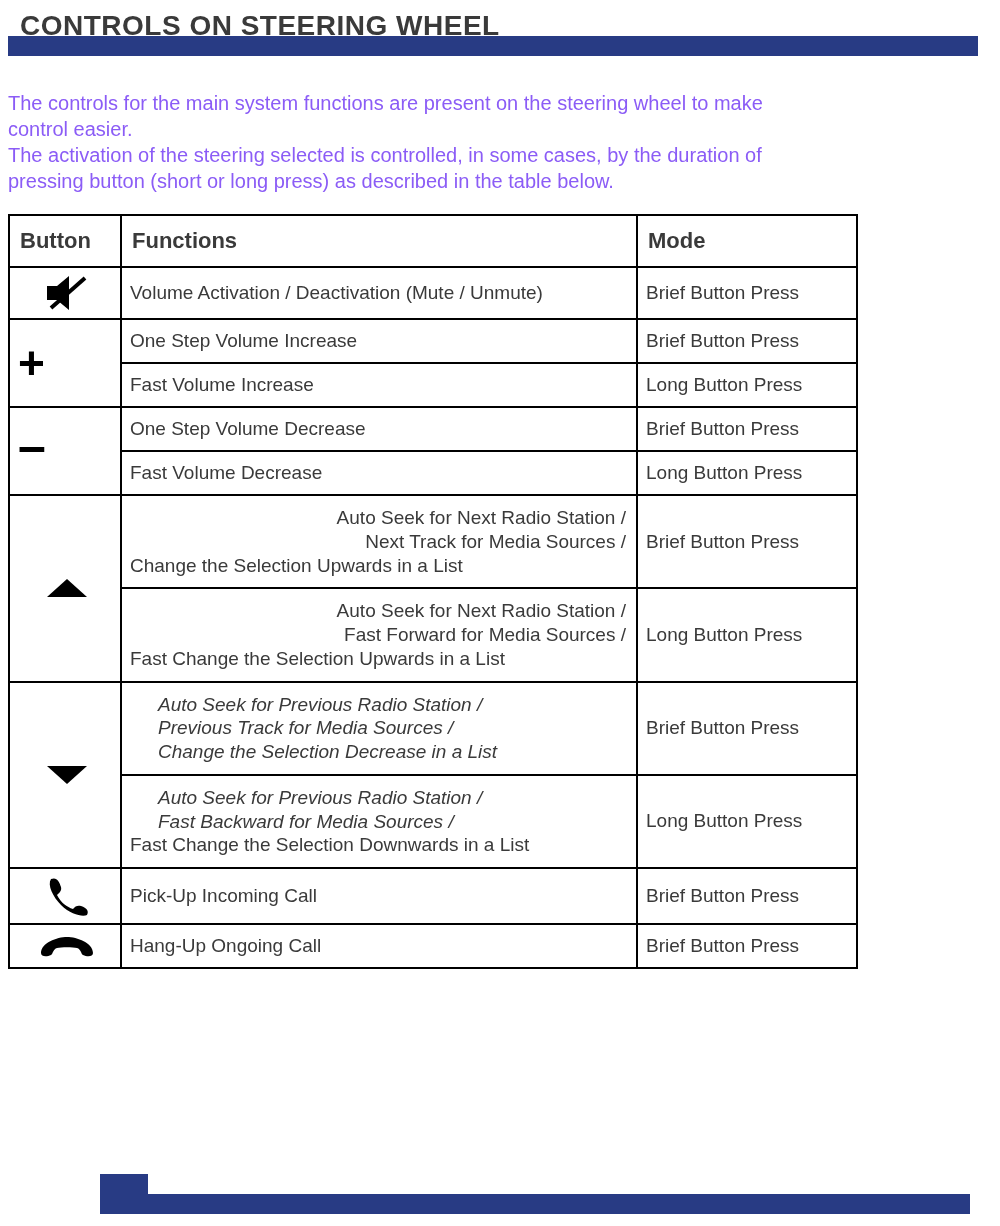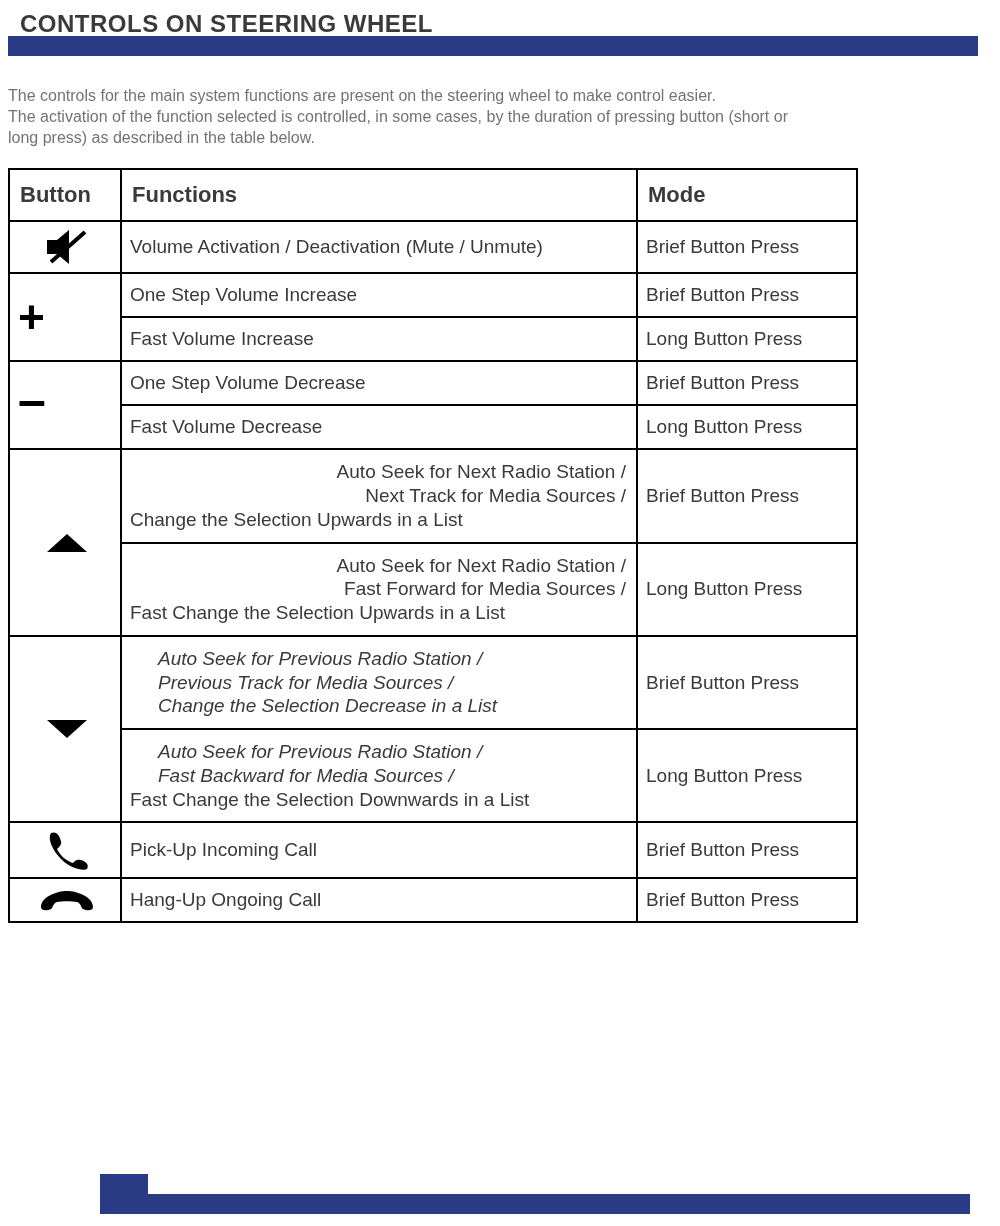--- a/index.html
+++ b/index.html
@@ -23,32 +23,32 @@
   .title-bar {
     position: absolute;
     left: 0;
     top: 36px;
     width: 970px;
     height: 20px;
     background: #283b84;
   }
   .title-text {
     position: relative;
-    font-size: 24px;
+    font-size: 28px;
     font-weight: 700;
     letter-spacing: 0.5px;
     margin-left: 12px;
     color: #3A3A3A;
     z-index: 2;
   }
   .intro {
     margin: 48px 0 20px 0;
-    font-size: 16px;
+    font-size: 20px;
     line-height: 1.3;
-    color: #737373;
+    color: #8b5cf6;
     max-width: 800px;
   }
   table.controls {
     border-collapse: collapse;
     width: 850px;
     margin-top: 10px;
   }
   table.controls th, table.controls td {
     border: 2px solid #000;
     text-align: left;
@@ -119,21 +119,21 @@
 
 <div class="page">
 
   <div class="title-wrap">
     <div class="title-bar"></div>
     <div class="title-text">CONTROLS ON STEERING WHEEL</div>
   </div>
 
   <div class="intro">
     <span>The controls for the main system functions are present on the steering wheel to make control easier.</span><br>
-    <span>The activation of the function selected is controlled, in some cases, by the duration of pressing button (short or long press) as described in the table below.</span>
+    <span>The activation of the steering selected is controlled, in some cases, by the duration of pressing button (short or long press) as described in the table below.</span>
   </div>
 
   <table class="controls">
     <tbody>
         <tr>
       <th>Button</th>
       <th>Functions</th>
       <th>Mode</th>
     </tr>
 

